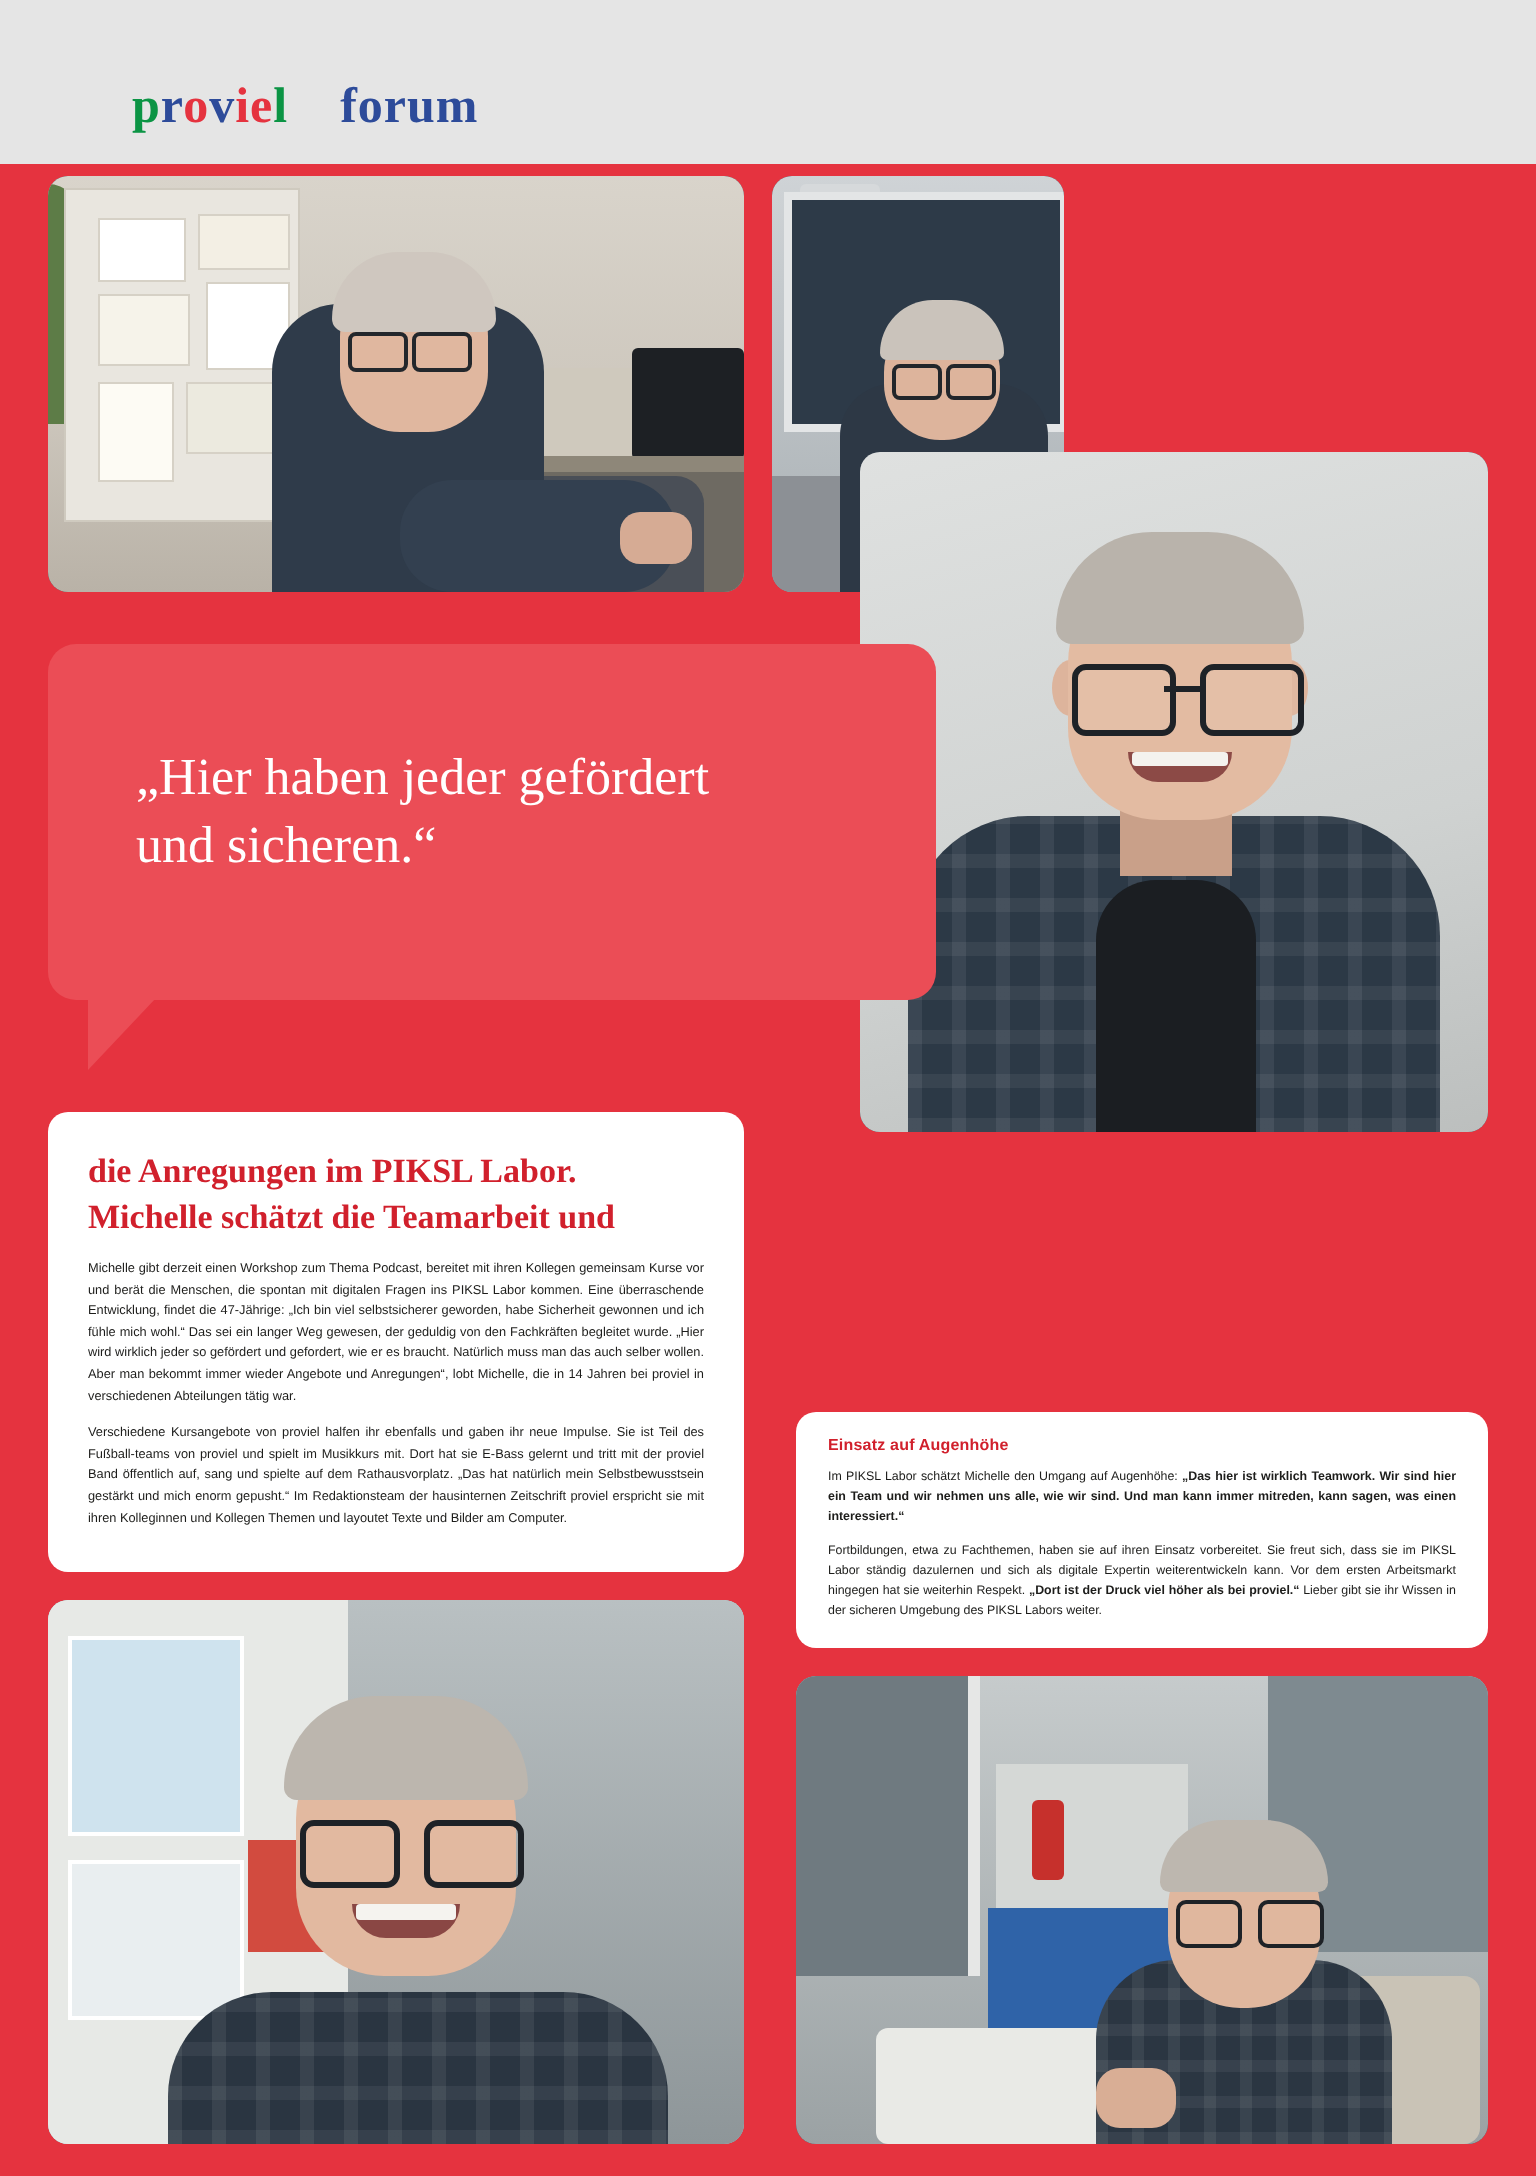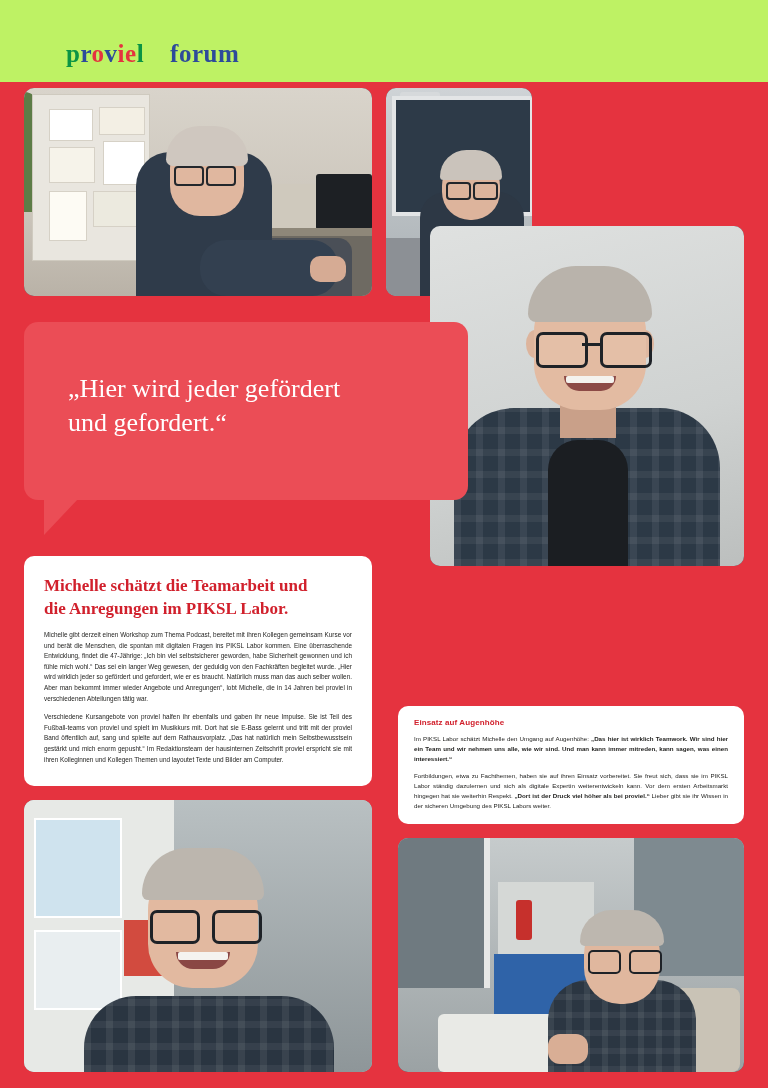--- a/index.html
+++ b/index.html
@@ -37,21 +37,21 @@
   .mark-gap   { width: 4px; background: #ffffff; }
   .mark-blue  { width: 34px; background: #2d4b9a; }
   .mark-green { width: 34px; background: #0b9444; }
 
   
   .header {
     position: absolute;
     top: 0; left: 0;
     width: 768px;
     height: 82px;
-    background: #bef264;
+    background: #e5e5e5;
   }
   .logo {
     position: absolute;
     left: 66px;
     top: 40px;
     font-size: 25px;
     font-weight: bold;
     letter-spacing: 0.5px;
     font-family: "Liberation Serif", serif;
   }
@@ -354,30 +354,30 @@
         <i></i>
         <i></i>
       </div>
     <div class="bridge"></div>
     <div class="mouth"></div>
     <div class="teeth"></div>
   </div>
 
   <div class="quote-bubble">
     <div class="quote-text">
-      <div>„Hier wird jeder gefördert</div>
-      <div>und gefordert.“</div>
+      <div>„Hier haben jeder gefördert</div>
+      <div>und sicheren.“</div>
     </div>
   </div>
   <div class="quote-tail"></div>
 
   <div class="article-card">
     <div class="article-title">
+      <div>die Anregungen im PIKSL Labor.</div>
       <div>Michelle schätzt die Teamarbeit und</div>
-      <div>die Anregungen im PIKSL Labor.</div>
     </div>
     <div class="article-body">
       <p>Michelle gibt derzeit einen Workshop zum Thema Podcast, bereitet mit ihren Kollegen gemeinsam Kurse vor und berät die Menschen, die spontan mit digitalen Fragen ins PIKSL Labor kommen. Eine überraschende Entwicklung, findet die 47-Jährige: „Ich bin viel selbstsicherer geworden, habe Sicherheit gewonnen und ich fühle mich wohl.“ Das sei ein langer Weg gewesen, der geduldig von den Fachkräften begleitet wurde. „Hier wird wirklich jeder so gefördert und gefordert, wie er es braucht. Natürlich muss man das auch selber wollen. Aber man bekommt immer wieder Angebote und Anregungen“, lobt Michelle, die in 14 Jahren bei proviel in verschiedenen Abteilungen tätig war.</p>
       <p>Verschiedene Kursangebote von proviel halfen ihr ebenfalls und gaben ihr neue Impulse. Sie ist Teil des Fußball-teams von proviel und spielt im Musikkurs mit. Dort hat sie E-Bass gelernt und tritt mit der proviel Band öffentlich auf, sang und spielte auf dem Rathausvorplatz. „Das hat natürlich mein Selbstbewusstsein gestärkt und mich enorm gepusht.“ Im Redaktionsteam der hausinternen Zeitschrift proviel erspricht sie mit ihren Kolleginnen und Kollegen Themen und layoutet Texte und Bilder am Computer.</p>
     </div>
   </div>
 
   <div class="side-card">
     <div class="side-title">Einsatz auf Augenhöhe</div>
     <p>

